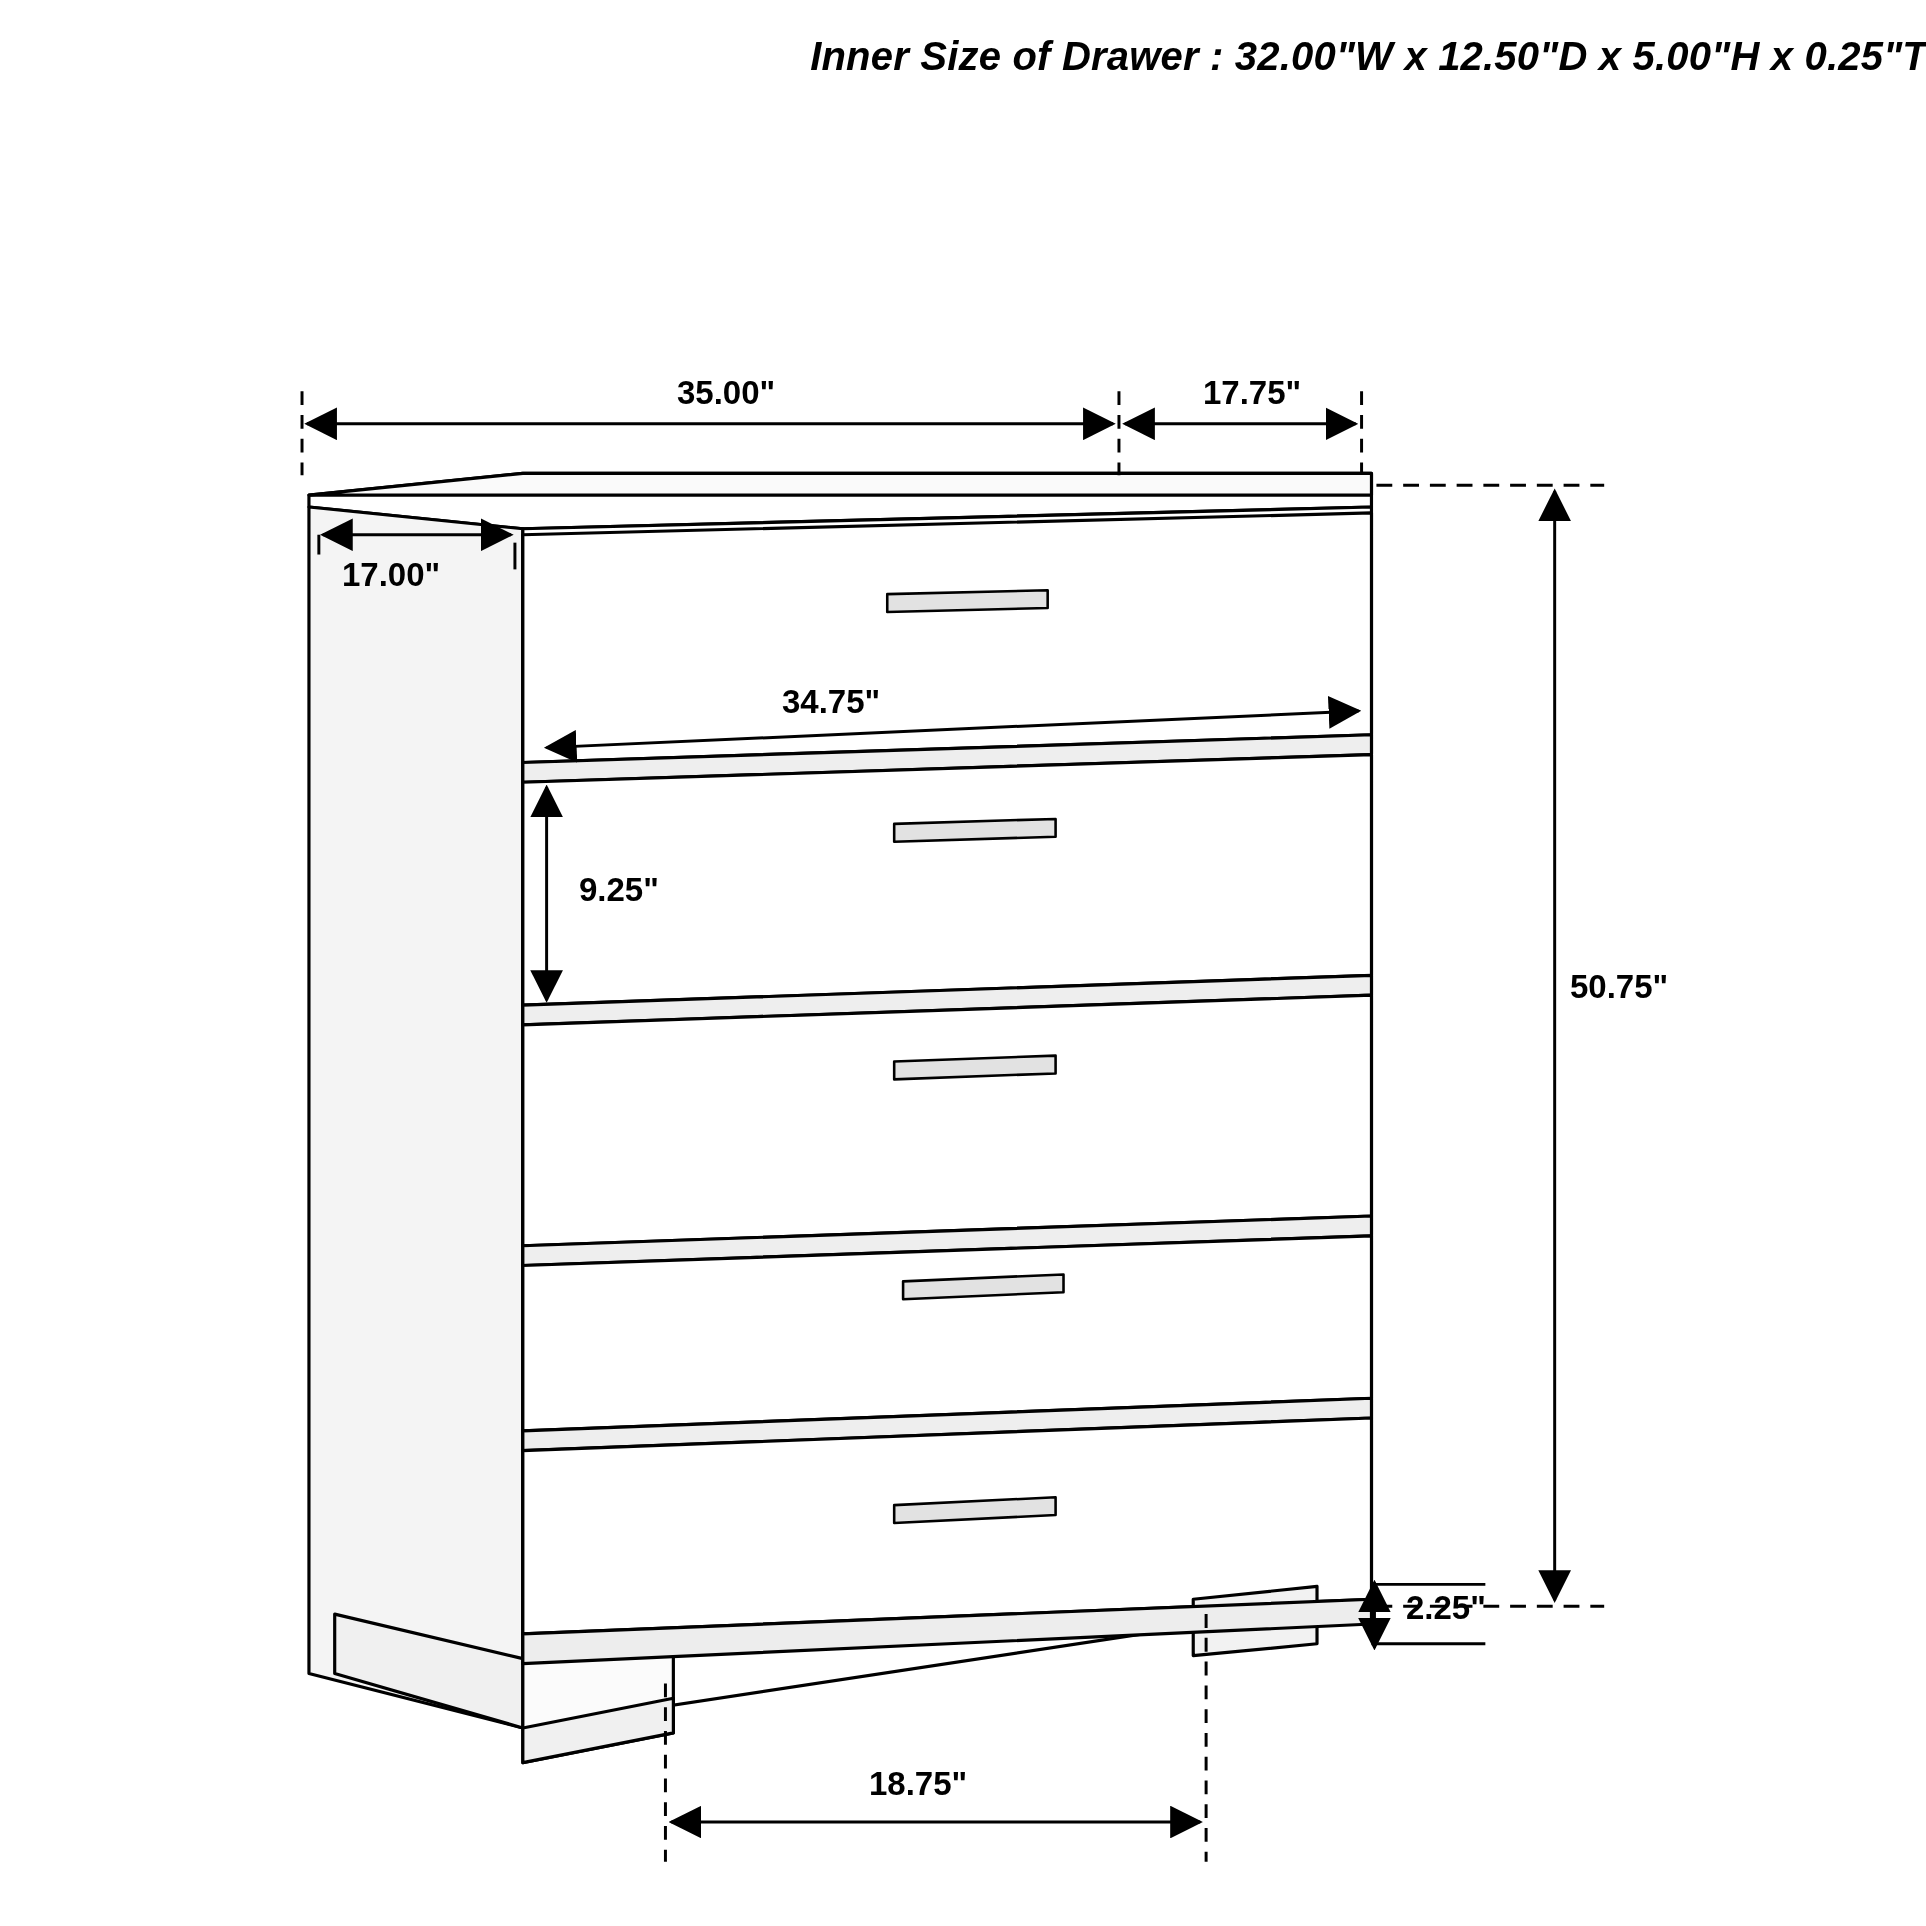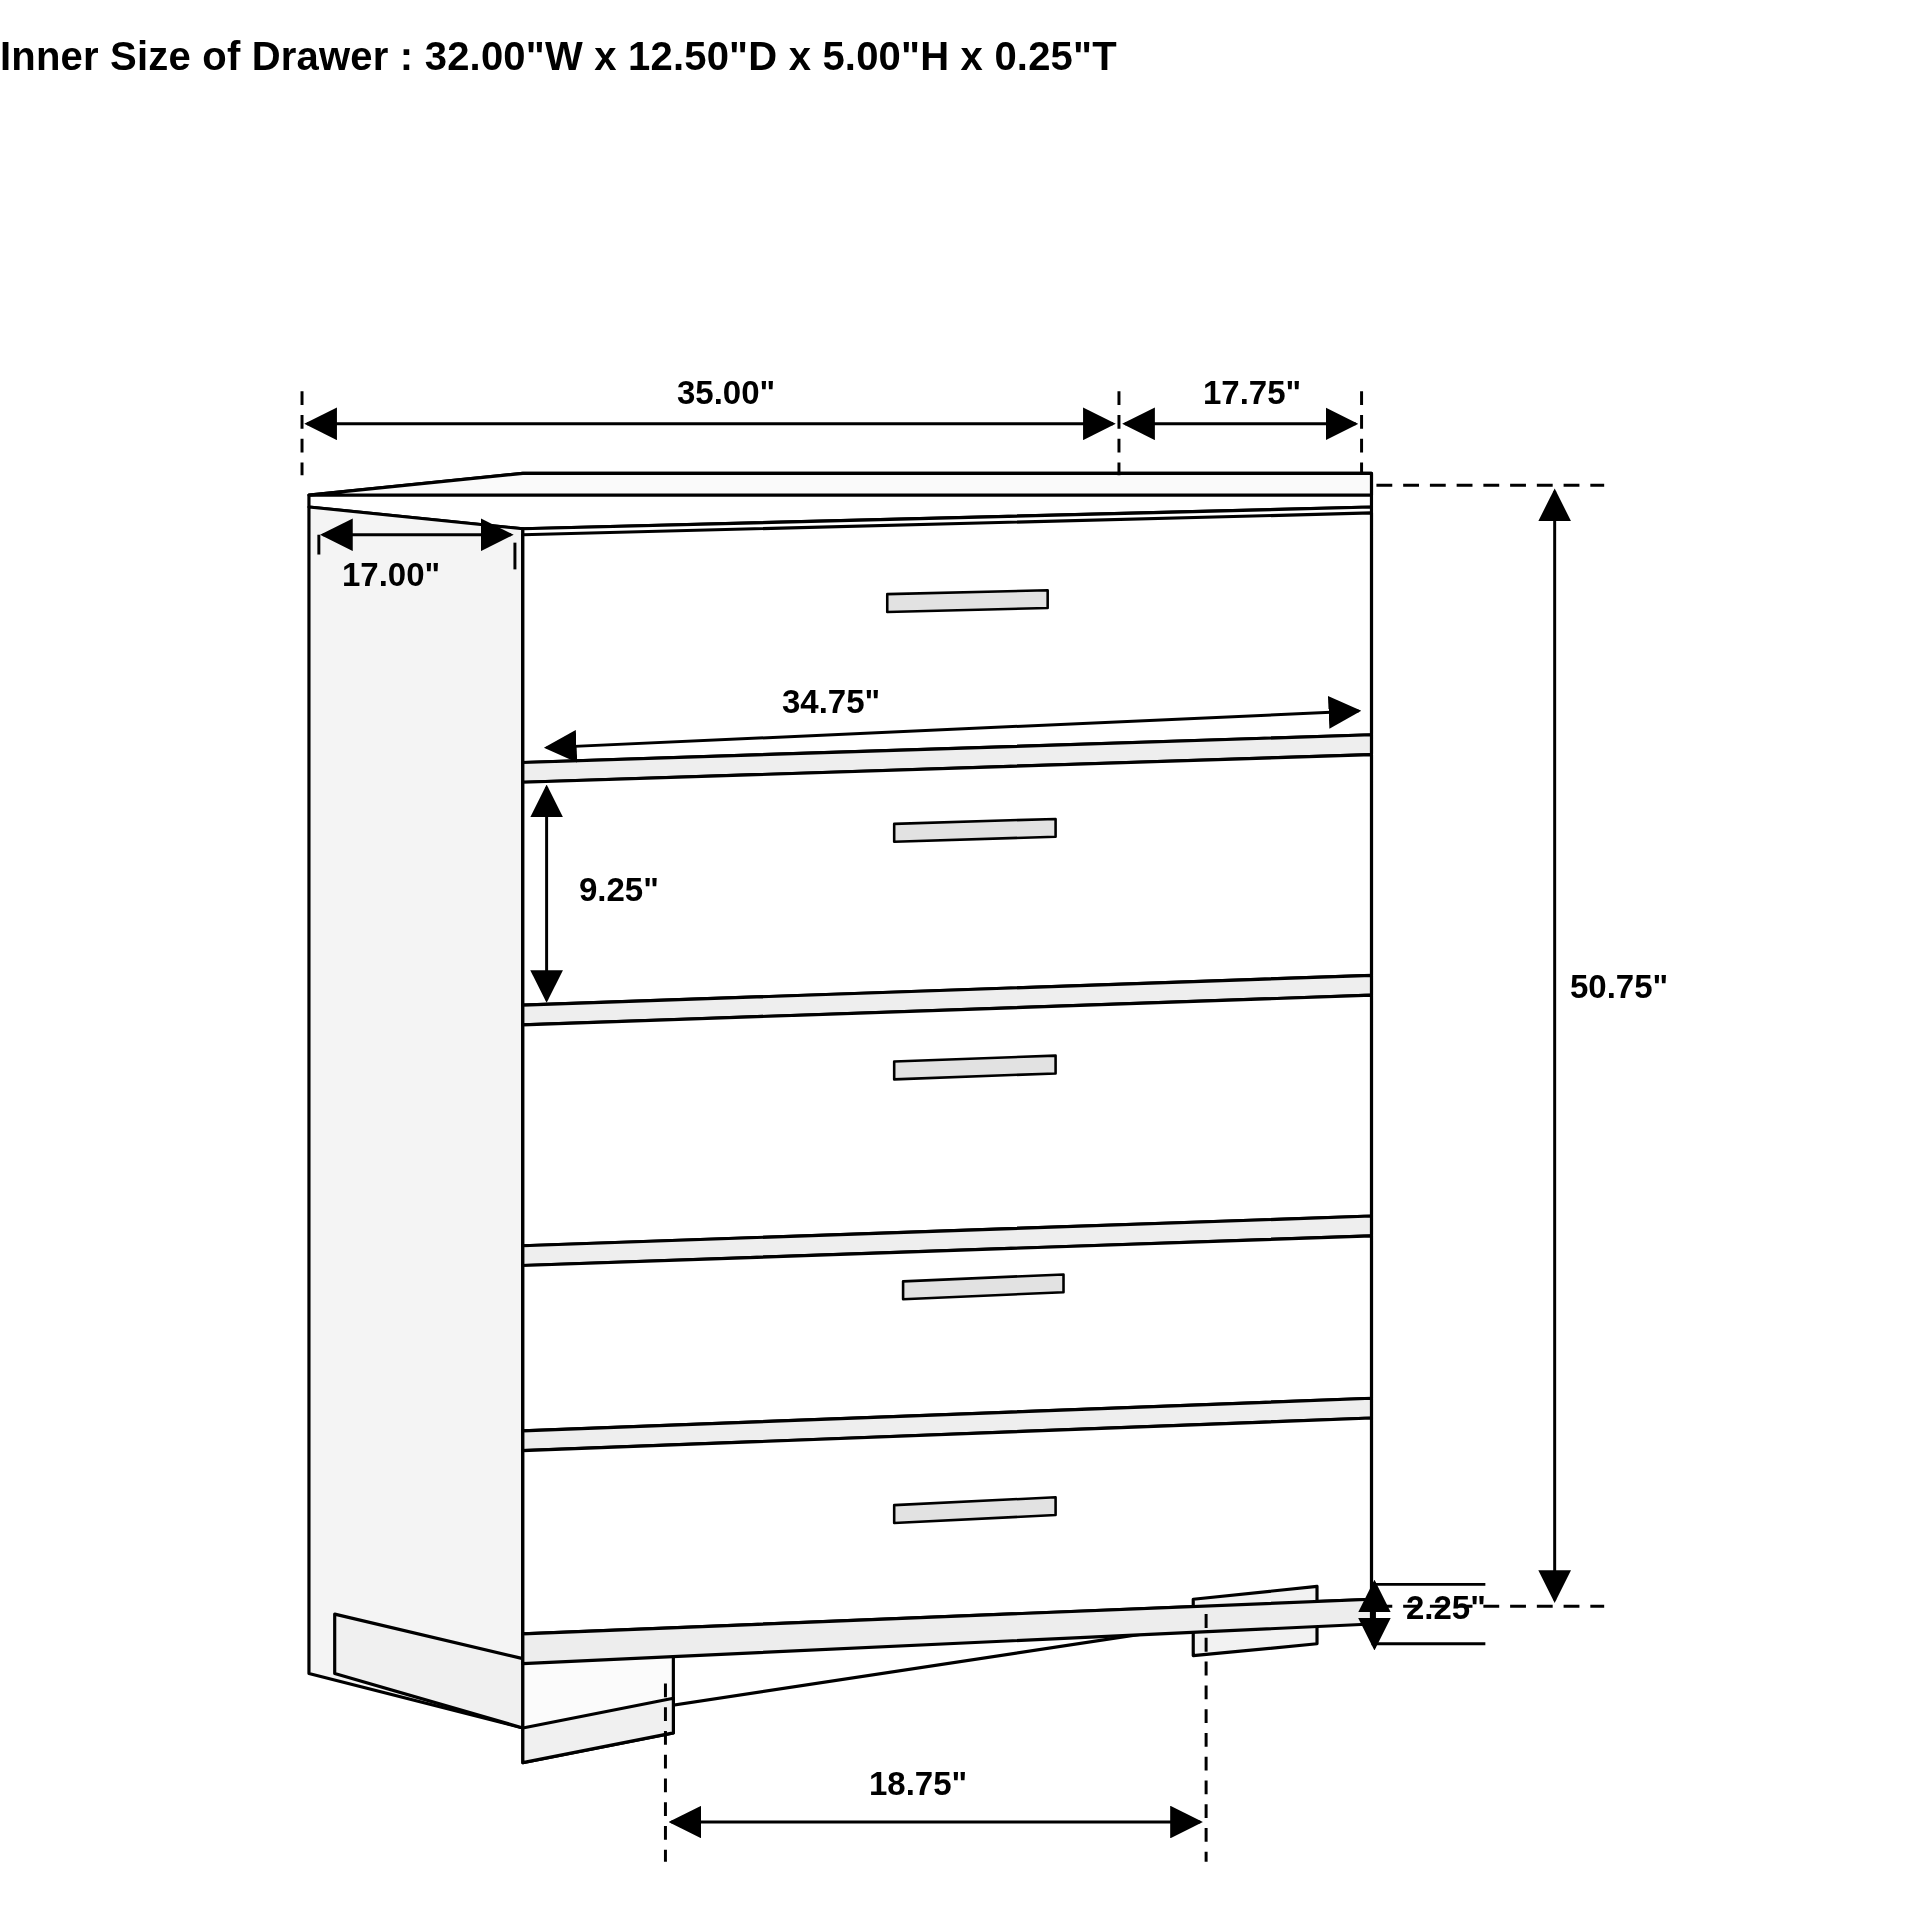--- a/index.html
+++ b/index.html
@@ -17,24 +17,25 @@
   #stage {
     position: relative;
     width: 1927px;
     height: 1927px;
   }
   #title {
     position: absolute;
     top: 34px;
     left: 0;
     width: 1927px;
-    text-align: left;
+    text-align: right;
     font-size: 40px;
     font-weight: bold;
     letter-spacing: 0.2px;
+    font-style: italic;
   }
   svg.diagram {
     position: absolute;
     top: 0;
     left: 0;
     width: 1927px;
     height: 1927px;
   }
   .dim-label {
     position: absolute;

